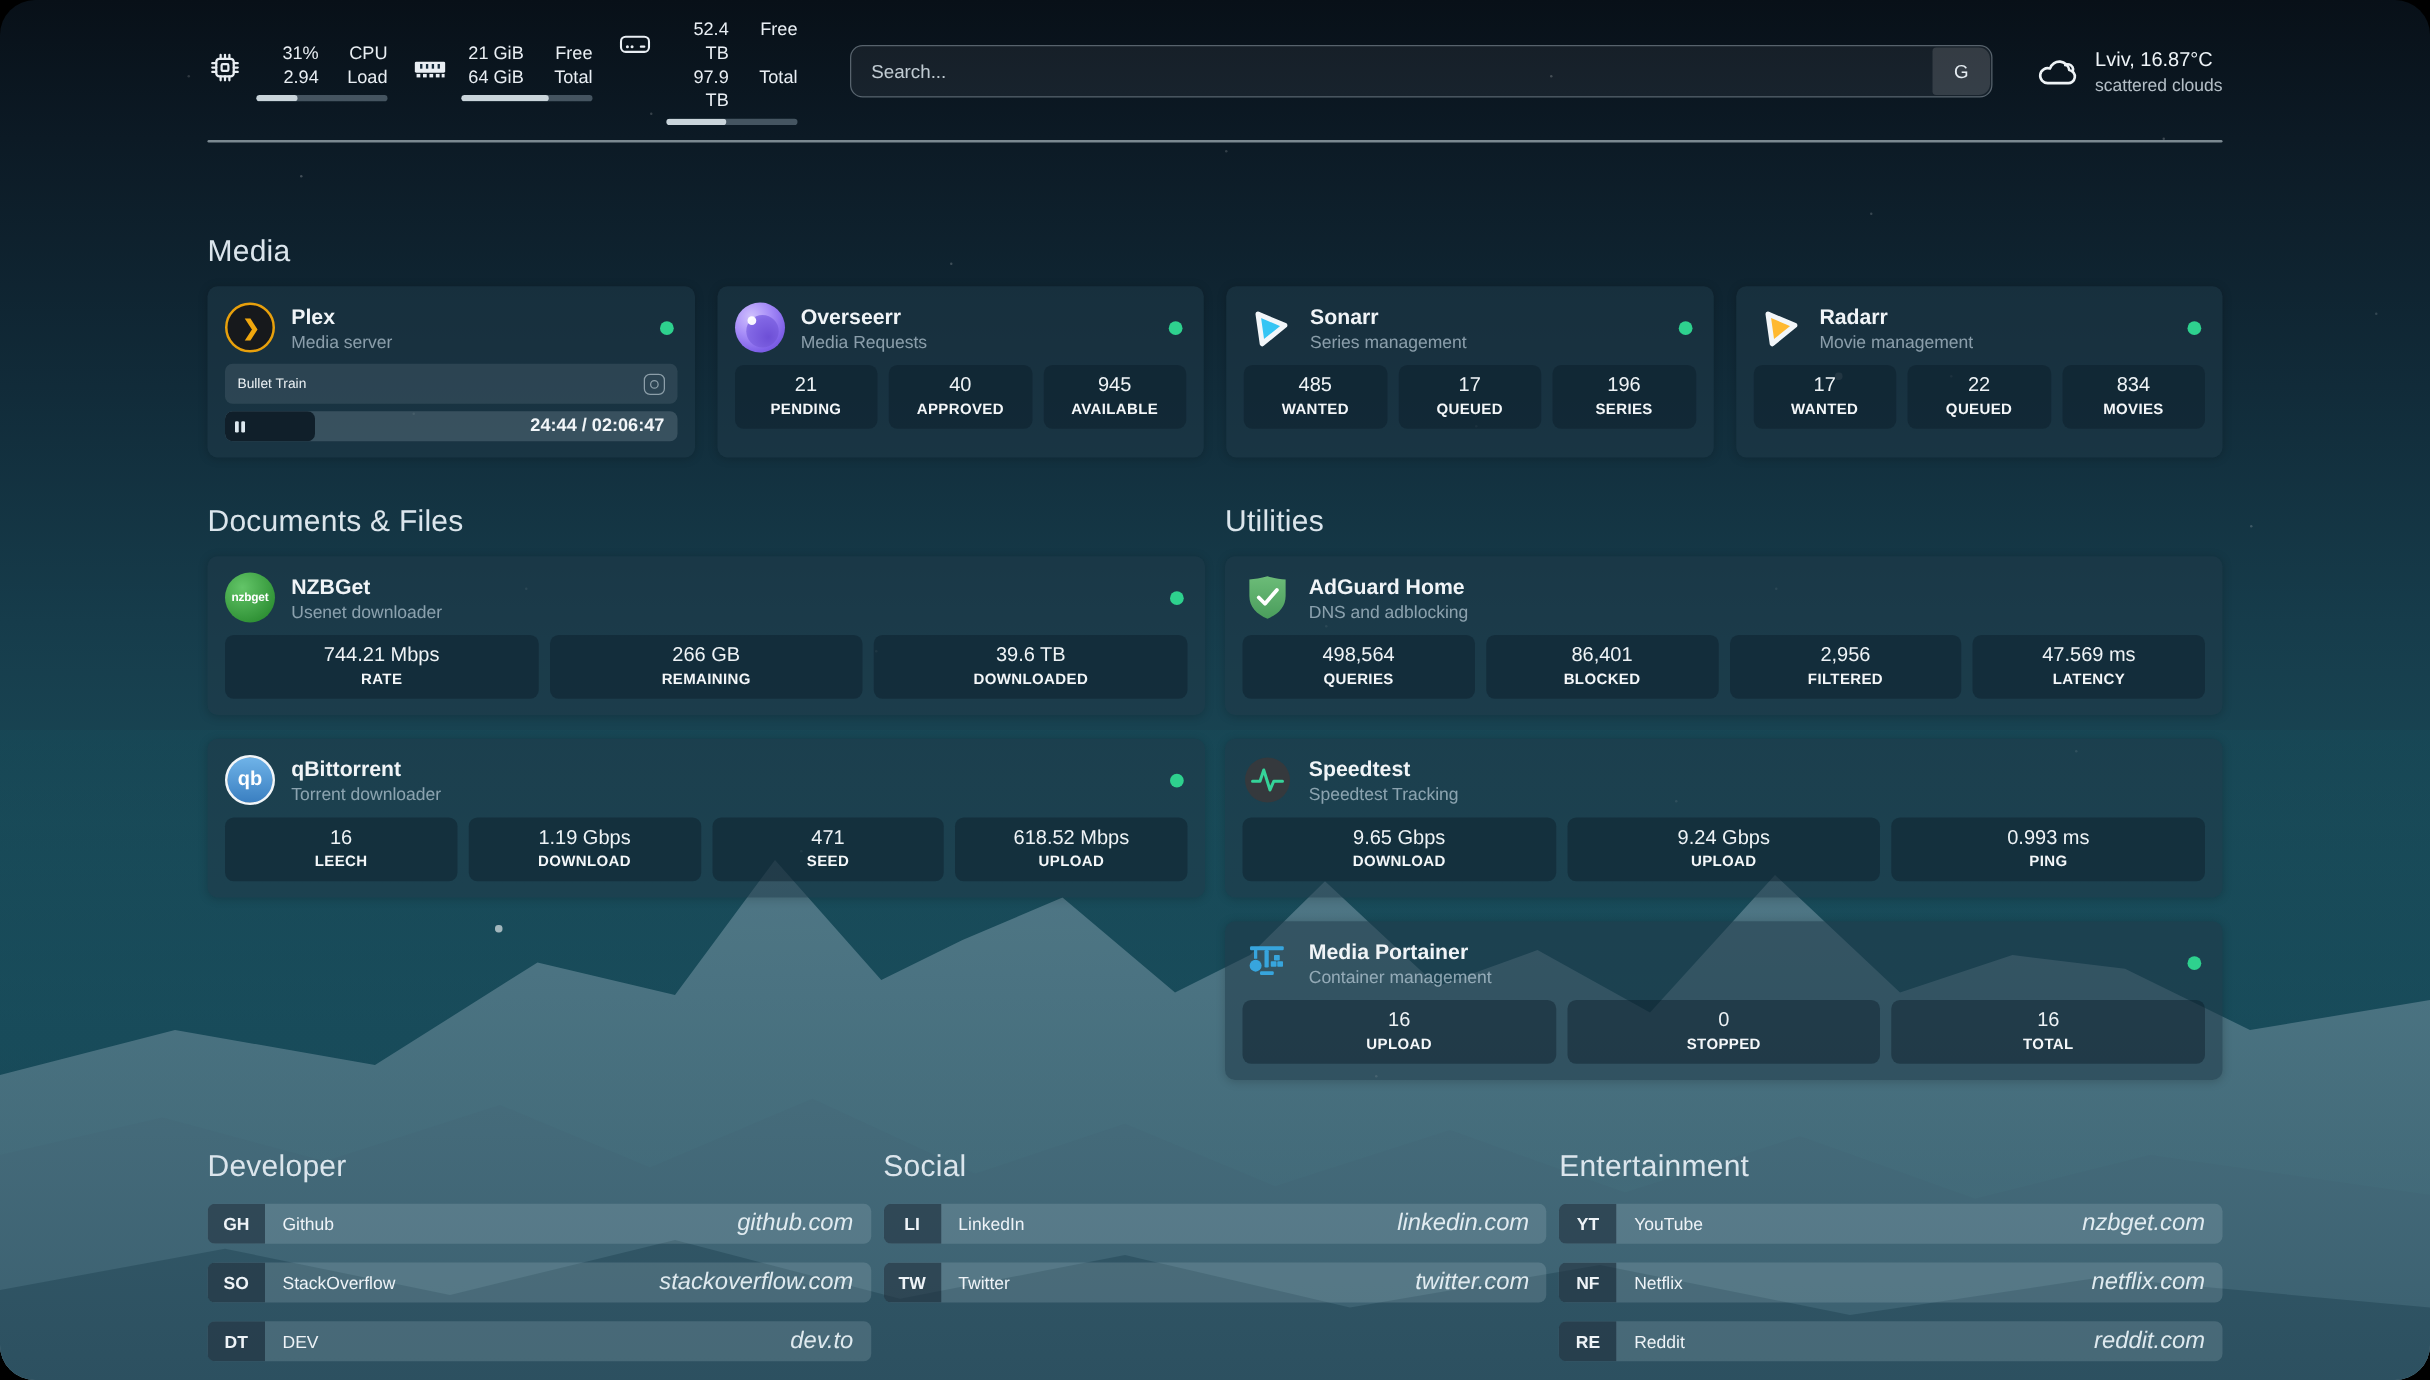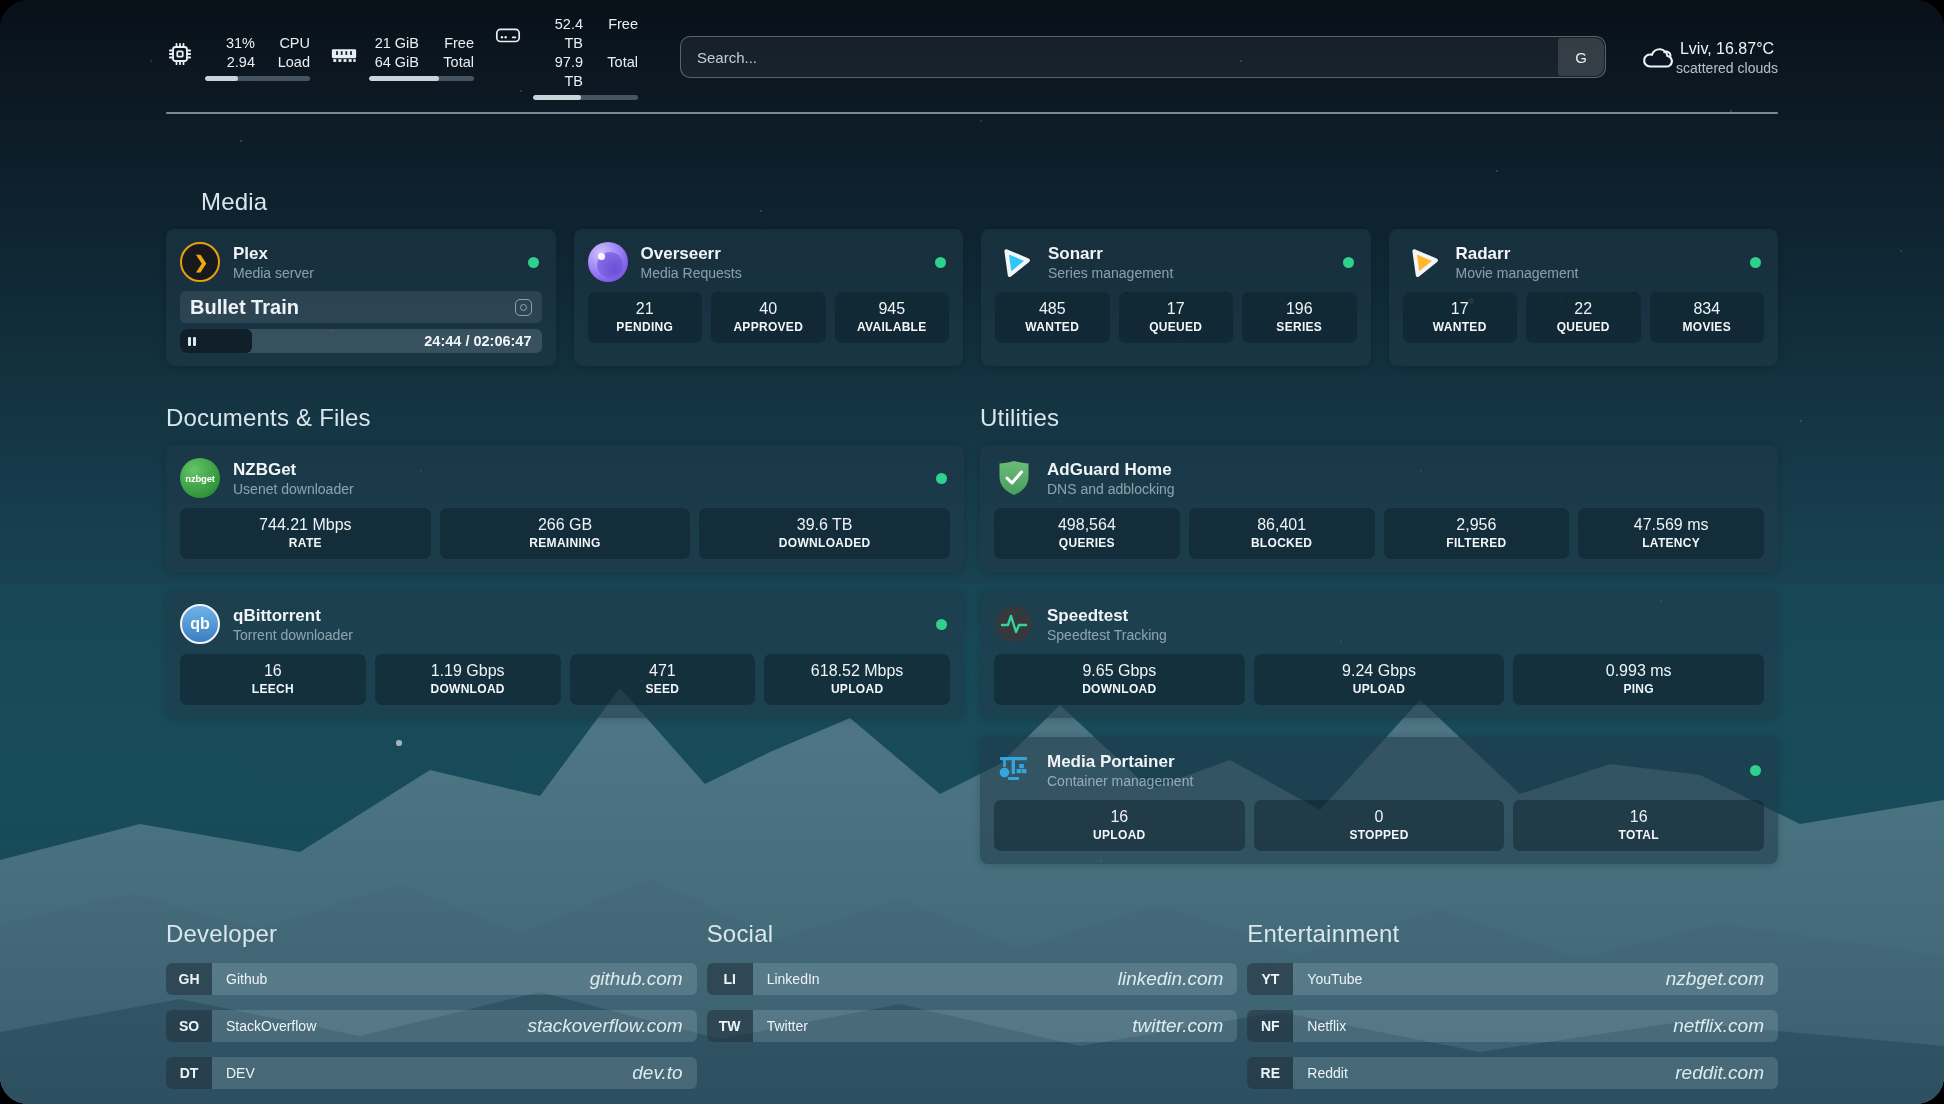--- a/index.html
+++ b/index.html
@@ -30,27 +30,27 @@
   .res-bar{margin-top:4px;height:5px;border-radius:3px;background:rgba(140,160,172,.45);overflow:hidden;}
   .res-fill{height:100%;border-radius:3px;background:#c9d4da;}
   .search-wrap{flex:1;position:relative;height:42px;margin:0 34px 0 22px;}
   .search-input{width:100%;height:100%;box-sizing:border-box;background:rgba(255,255,255,.055);
     border:1.5px solid rgba(208,224,234,.35);border-radius:10px;padding:0 58px 0 16px;
     font:15px "Liberation Sans",sans-serif;color:#e9eef3;outline:none;}
   .search-input::placeholder{color:rgba(222,233,240,.85);}
   .g-btn{position:absolute;right:2px;top:2px;bottom:2px;width:46px;border-radius:3px 9px 9px 3px;
     background:rgba(255,255,255,.13);display:flex;align-items:center;justify-content:center;
     font-size:15px;font-weight:500;color:#e6edf2;cursor:pointer;}
-  .weather{display:flex;align-items:center;gap:0;text-align:center;}
+  .weather{display:flex;align-items:center;gap:12px;}
   .weather-title{font-size:16px;line-height:21px;color:#eef3f7;}
   .weather-sub{font-size:14px;line-height:18px;color:rgba(222,233,240,.8);}
   .divider{margin-top:26px;height:2px;background:rgba(226,239,246,.52);border-radius:1px;}
   
   .section-heading{margin:0;font-size:24px;font-weight:500;color:#dbe5ec;letter-spacing:.2px;}
-  .media-heading{margin-top:74px;margin-bottom:13px;margin-left:35px;}
+  .media-heading{margin-top:74px;margin-bottom:13px;}
   .media-row{display:flex;gap:18px;}
   .card{background:rgba(31,58,72,.54);border-radius:8px;padding:13px 14px;box-shadow:0 1px 8px rgba(0,0,0,.18);cursor:pointer;}
   .media-row .card{flex:1;}
   .card-head{display:flex;align-items:center;}
   .svc-text{margin-left:13px;min-width:0;}
   .svc-name{font-size:17px;font-weight:600;line-height:21px;color:#f0f4f7;}
   .svc-sub{font-size:14px;line-height:18px;color:rgba(208,224,235,.62);white-space:nowrap;}
   .dot{width:11px;height:11px;border-radius:50%;background:#2ed18e;margin-left:auto;flex:none;align-self:center;margin-right:3px;}
   .stats{display:flex;gap:9px;margin-top:10px;}
   .stat{flex:1;background:rgba(9,27,38,.42);border-radius:7px;padding:7px 4px 8px;text-align:center;min-width:0;}
@@ -70,21 +70,21 @@
     background:linear-gradient(180deg,#6fb3e8,#3a7fc1);display:flex;align-items:center;justify-content:center;
     color:#fff;font-size:16px;font-weight:700;}
   .fb-badge{width:40px;height:40px;border-radius:9px;background:linear-gradient(180deg,#4a9bdd,#2d6fc0);
     display:flex;align-items:center;justify-content:center;}
   .fb-circle{width:27px;height:27px;border-radius:50%;background:#fff;display:flex;align-items:center;justify-content:center;}
   .fb-floppy{width:13px;height:13px;border-radius:2.5px;background:#2d6fc0;position:relative;}
   .fb-floppy::before{content:"";position:absolute;left:3px;top:1.5px;width:6px;height:4px;background:#fff;}
   .fb-floppy::after{content:"";position:absolute;left:2.5px;top:7px;width:8px;height:4.5px;background:#fff;}
   
   .np-row1{margin-top:9px;background:rgba(221,234,242,.1);border-radius:6px;padding:4px 10px;display:flex;align-items:center;height:24px;}
-  .np-title{font-size:20px;color:#edf2f5;font-weight:bold;}
+  .np-title{font-size:11px;color:#edf2f5;}
   .session-icon{margin-left:auto;width:15px;height:15px;border:1.5px solid rgba(221,233,240,.55);border-radius:5px;
     display:flex;align-items:center;justify-content:center;cursor:pointer;}
   .session-icon i{width:7px;height:7px;border:1.5px solid rgba(221,233,240,.55);border-radius:50%;box-sizing:border-box;}
   .np-track{margin-top:6px;position:relative;height:24px;border-radius:6px;background:rgba(221,234,242,.16);overflow:hidden;cursor:pointer;}
   .np-fill{position:absolute;left:0;top:0;bottom:0;background:#101f2a;border-radius:6px;display:flex;align-items:center;padding-left:8px;box-sizing:border-box;}
   .pause-icon{display:flex;gap:2.5px;cursor:pointer;}
   .pause-icon b{display:block;width:2.5px;height:9px;background:#dde8ef;border-radius:1px;}
   .np-time{position:absolute;right:10px;top:0;bottom:0;display:flex;align-items:center;font-size:14.5px;font-weight:700;color:#f1f5f8;}
   
   .mid-grid{display:grid;grid-template-columns:1fr 1fr;column-gap:16px;margin-top:38px;}

